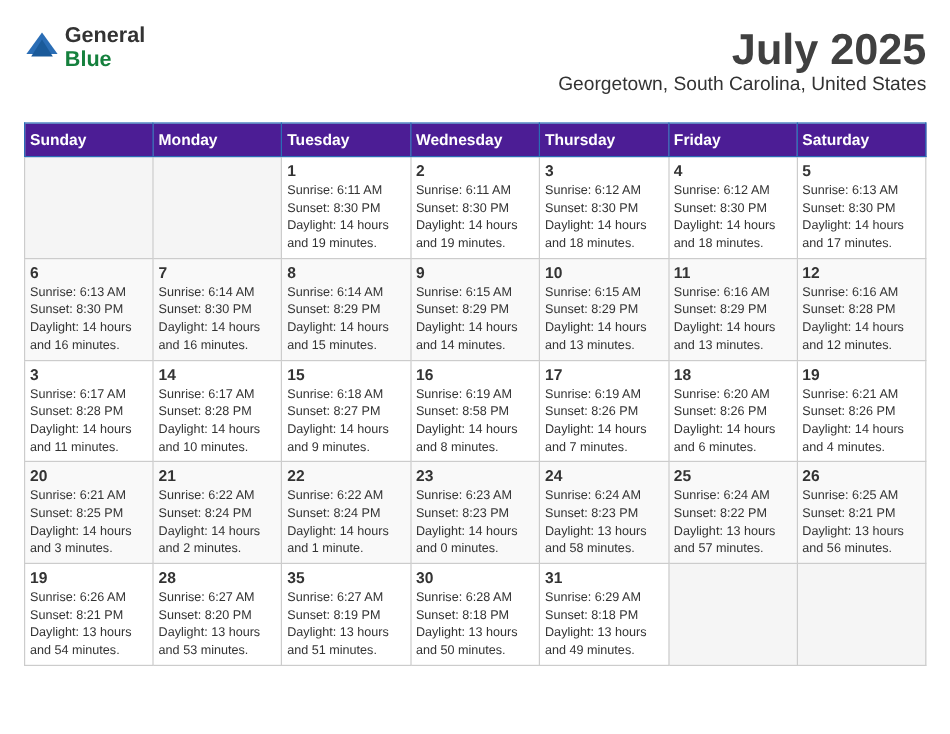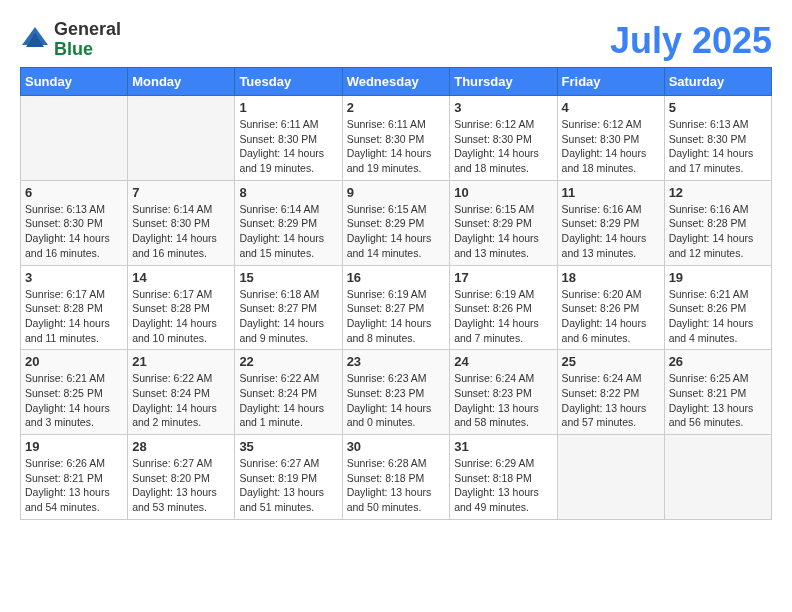--- a/index.html
+++ b/index.html
@@ -7,21 +7,21 @@
       font-family: Arial, sans-serif;
       background: #fff;
       width: 792px;
       min-height: 612px;
       padding: 20px;
     }
     .header {
       display: flex;
       justify-content: space-between;
       align-items: flex-start;
-      margin-bottom: 5px;
+      margin-bottom: 22px;
     }
     .logo {
       display: flex;
       align-items: center;
     }
     .logo-text {
       display: flex;
       flex-direction: column;
       line-height: 1.1;
     }
@@ -39,33 +39,33 @@
       width: 30px;
       height: 30px;
       margin-right: 4px;
     }
     .title-area {
       text-align: right;
     }
     .month-title {
       font-size: 36px;
       font-weight: bold;
-      color: #3b82f6;
+      color: #404040;
     }
     .location-title {
       font-size: 16px;
       color: #333;
     }
     .calendar {
       width: 100%;
       border-collapse: collapse;
       font-size: 11px;
     }
     .calendar thead th {
-      background-color: #3b82f6;
+      background-color: #4c1d95;
       color: #fff;
       padding: 6px 4px;
       text-align: left;
       font-size: 13px;
       border: 1px solid #2a6db5;
     }
     .calendar tbody td {
       border: 1px solid #ccc;
       vertical-align: top;
       padding: 4px;
@@ -100,20 +100,21 @@
       <polygon points="15,2 28,20 2,20" fill="#2a6db5"></polygon>
       <polygon points="15,8 24,22 6,22" fill="#1a5a9a"></polygon>
     </svg>
     <div class="logo-text">
       <span class="logo-general">General</span>
       <span class="logo-blue">Blue</span>
     </div>
   </div>
   <div class="title-area">
     <div class="month-title">July 2025</div>
+    <div class="location-title">Georgetown, South Carolina, United States</div>
   </div>
 </div>
 
 <table class="calendar">
   <thead>
     <tr>
     <th>Sunday</th>
         <th>Monday</th>
         <th>Tuesday</th>
         <th>Wednesday</th>
@@ -216,21 +217,21 @@
         </td>
         <td>
           <div class="day-number">15</div>
           <div class="day-info">Sunrise: 6:18 AM
 Sunset: 8:27 PM
 Daylight: 14 hours and 9 minutes.</div>
         </td>
         <td>
           <div class="day-number">16</div>
           <div class="day-info">Sunrise: 6:19 AM
-Sunset: 8:27 PM
+Sunset: 8:58 PM
 Daylight: 14 hours and 8 minutes.</div>
         </td>
         <td>
           <div class="day-number">17</div>
           <div class="day-info">Sunrise: 6:19 AM
 Sunset: 8:26 PM
 Daylight: 14 hours and 7 minutes.</div>
         </td>
         <td>
           <div class="day-number">18</div>

